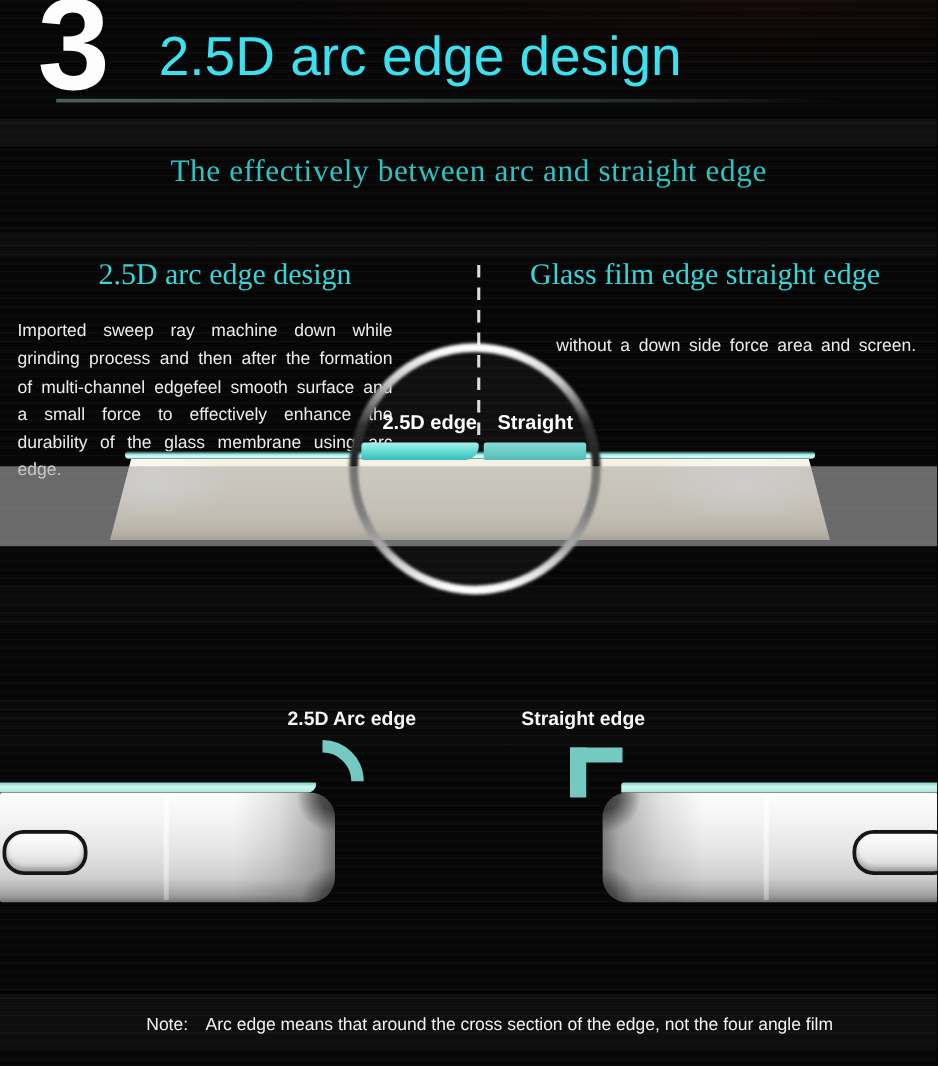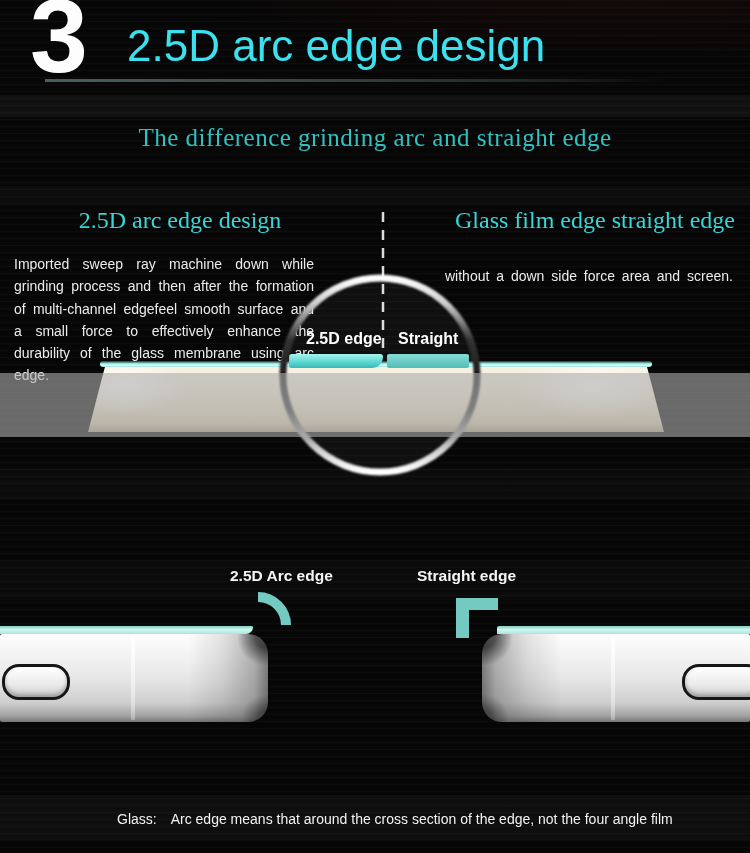--- a/index.html
+++ b/index.html
@@ -28,21 +28,21 @@
   .title-underline{left:45px;top:79px;width:625px;height:3px;
     background:linear-gradient(90deg,#4b5e5e,#3c4848 35%,#232a2a 75%,rgba(10,12,12,0));}
 
   
   .banner{left:0;top:124px;width:750px;text-align:center;
     font-family:"Liberation Serif",serif;font-size:25px;color:#2fc2c0;letter-spacing:0.5px;}
 
   
   .col-heading{font-family:"Liberation Serif",serif;font-size:24px;color:#38d6d8;text-align:center;white-space:nowrap;}
   .col-heading.left{left:40px;top:207px;width:280px;}
-  .col-heading.right{left:445px;top:207px;width:300px;}
+  .col-heading.right{left:414px;top:207px;width:300px;}
   .col-body{font-size:14px;color:#ececec;line-height:22.3px;word-spacing:3px;}
   .col-body.left{left:14px;top:253px;width:300px;text-align:justify;}
   .col-body.right{left:445px;top:265px;width:292px;text-align:justify;}
 
   .divider-svg{left:374px;top:210px;}
 
   
   .lens-svg{left:274px;top:269px;}
   .lens-label{font-size:16px;font-weight:700;color:#fff;white-space:nowrap;}
   .lens-label.l25{left:306px;top:330px;}
@@ -109,21 +109,21 @@
 </style>
 </head>
 <body>
 
 <div class="stage">
 
   <div class="abs big-number">3</div>
   <div class="abs main-title">2.5D arc edge design</div>
   <div class="abs title-underline"></div>
 
-  <div class="abs banner">The difference grinding arc and straight edge</div>
+  <div class="abs banner">The effectively between arc and straight edge</div>
 
   <div class="abs col-heading left">2.5D arc edge design</div>
   <div class="abs col-heading right">Glass film edge straight edge</div>
   <div class="abs col-body left">Imported sweep ray machine down while grinding process and then after the formation of multi-channel edgefeel smooth surface and a small force to effectively enhance the durability of the glass membrane using arc edge.</div>
   <div class="abs col-body right">without a down side force area and screen.</div>
 
   <svg class="abs divider-svg" width="18" height="146">
     <line x1="9" y1="2" x2="9" y2="146" stroke="#dcdcdc" stroke-width="2.5" stroke-dasharray="10 8"></line>
   </svg>
 
@@ -169,16 +169,16 @@
   <div class="abs phone-body left"></div>
   <div class="abs seam left"></div>
   <div class="abs pill left"></div>
 
   <div class="abs glass-strip right"></div>
   <div class="abs phone-body right"></div>
   <div class="abs seam right"></div>
   <div class="abs pill right"></div>
 
   <div class="abs note-row">
-    <span class="note-prefix">Glass:</span><span>Arc edge means that around the cross section of the edge, not the four angle film</span>
+    <span class="note-prefix">Note:</span><span>Arc edge means that around the cross section of the edge, not the four angle film</span>
   </div>
 
 </div>
 
 </body></html>

